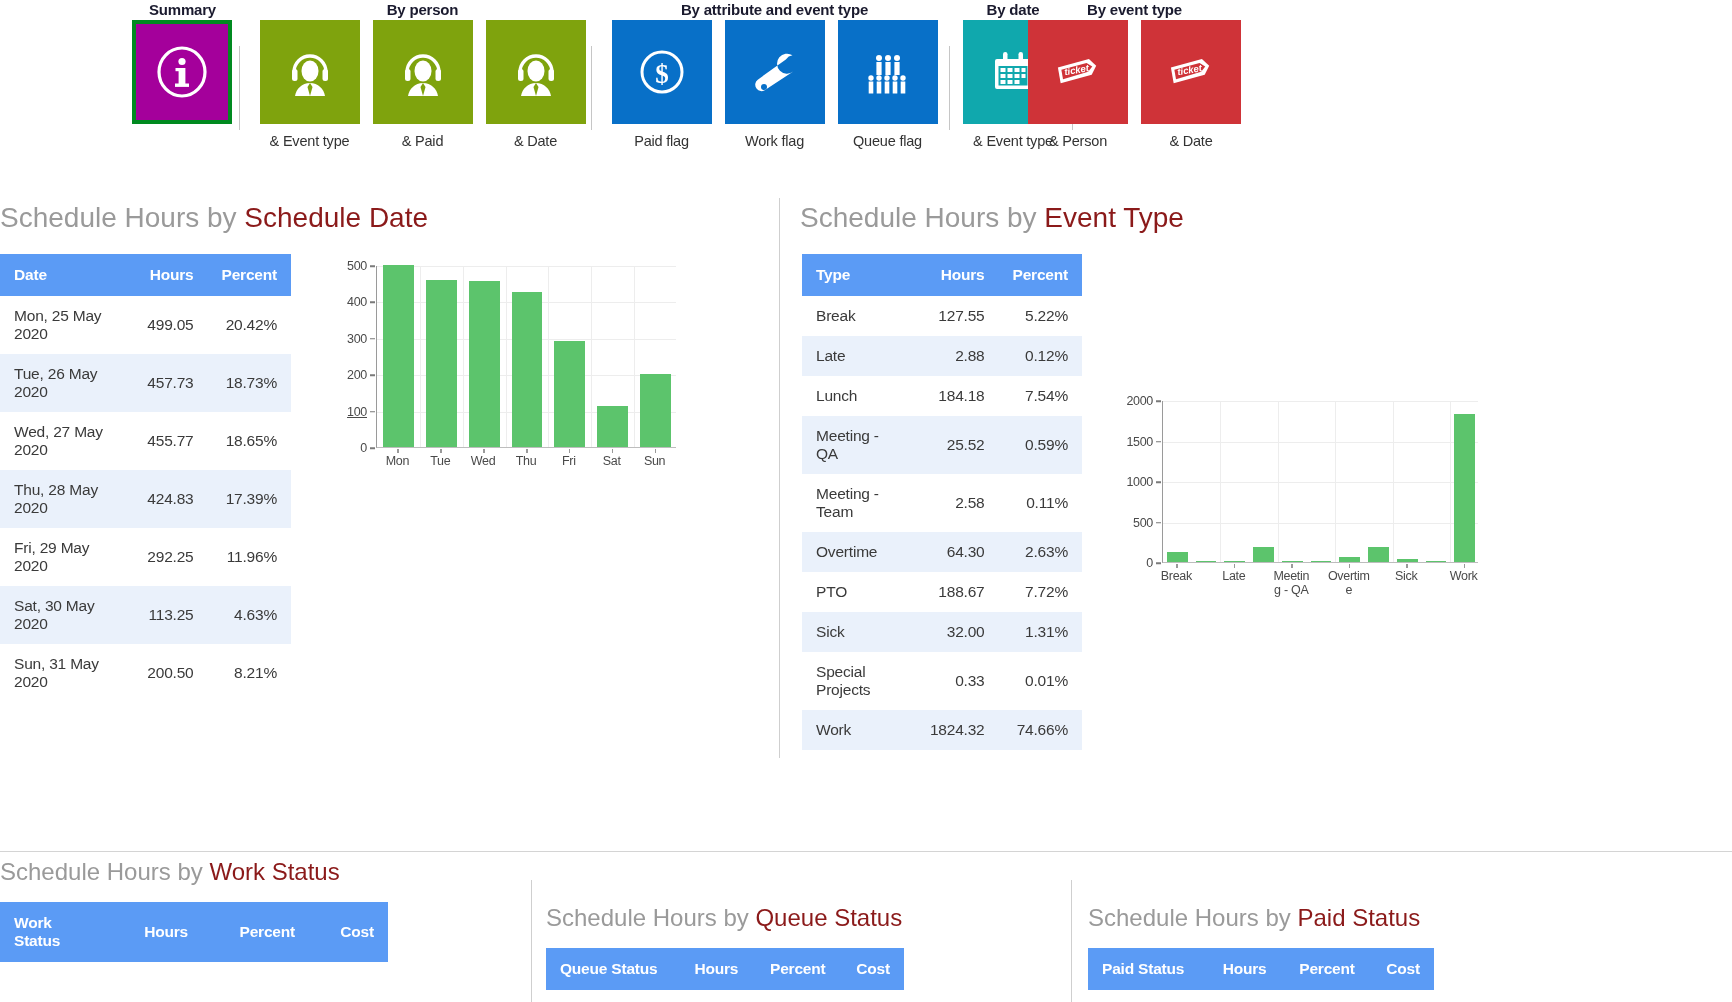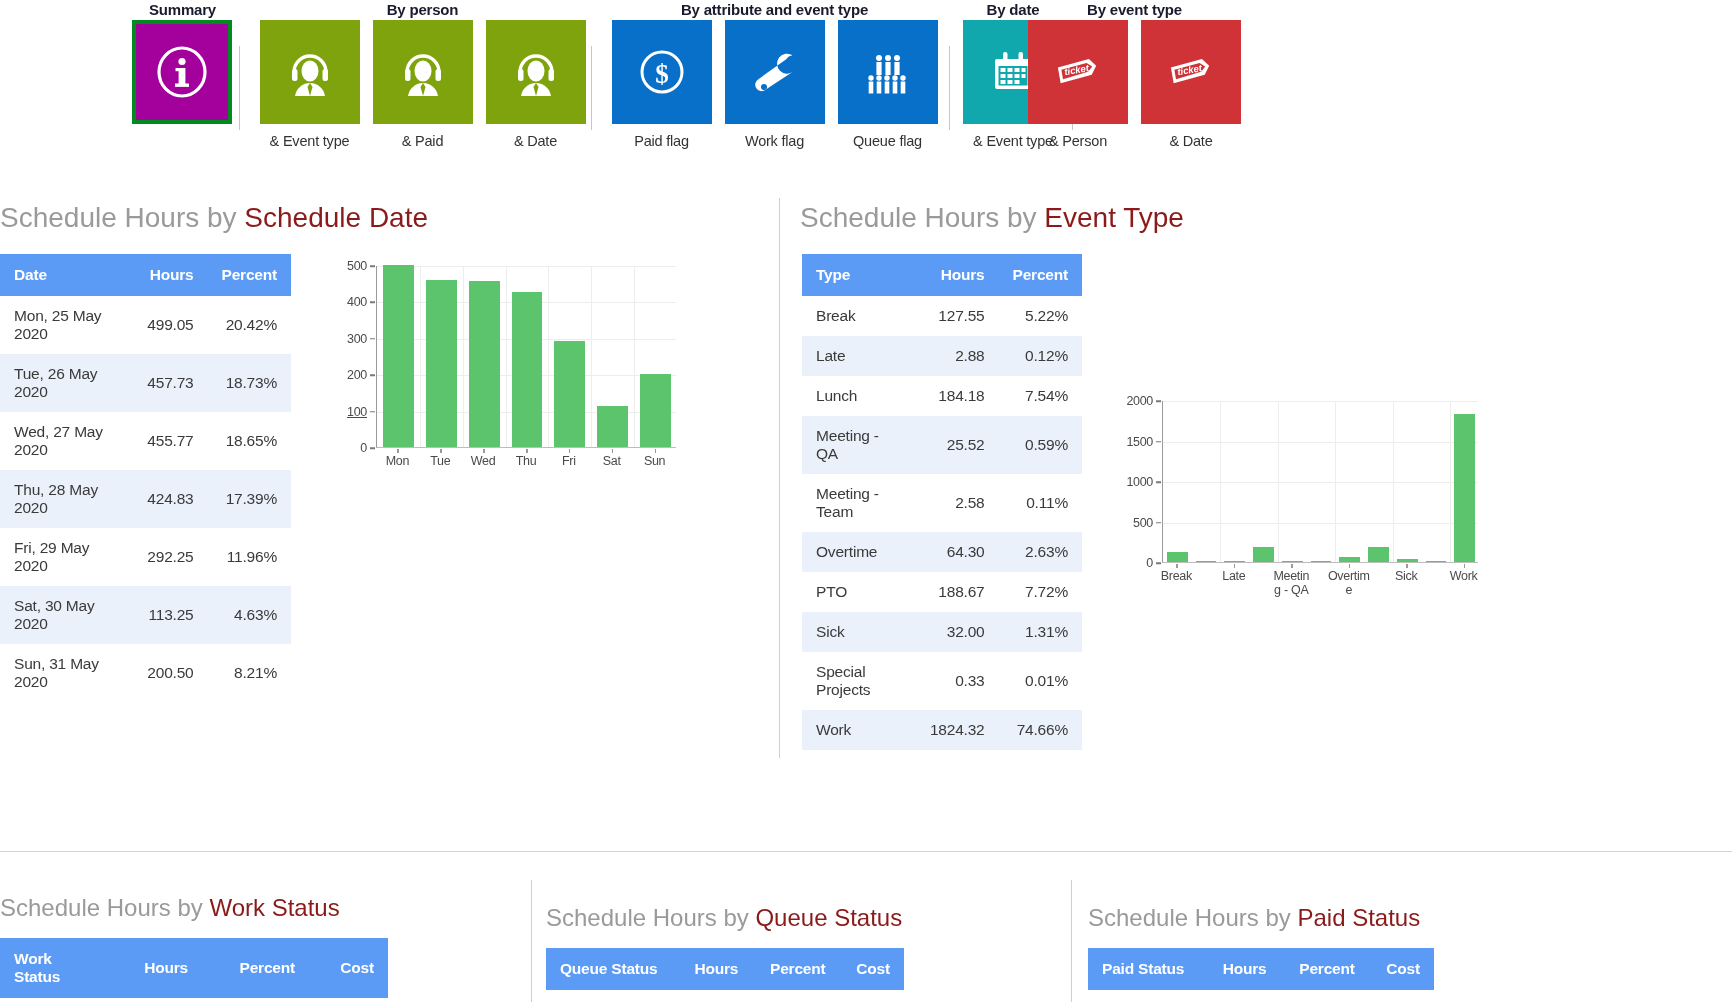--- a/index.html
+++ b/index.html
@@ -531,21 +531,21 @@
           <div class="xtickmark" style="left: 353.636px; top: 173px;"></div>
           <div class="xtick" style="width: 52px; left: 327.636px; top: 178px;">
             <div>Work</div>
           </div>
         </div>
   </div>
 </div>
 
 <div class="hr-divider" style="left:0px; top:851px; width:1732px;"></div>
 
-<div style="position:absolute; left:0px; top:866px; width:470px; height:136px;">
+<div style="position:absolute; left:0px; top:830px; width:470px; height:136px;">
   <div class="sec-title-sm" style="position:absolute; left:0px; top:28px;">
     <span>Schedule Hours by </span><span class="hl">Work Status</span>
   </div>
   <table class="dt" style="position:absolute; left:0px; top:72px; width:388px;">
     <thead>
       <tr>
         <th style="width:110px; white-space:normal;">Work Status</th>
         <th class="num">Hours</th>
         <th class="num">Percent</th>
         <th class="num">Cost</th>

